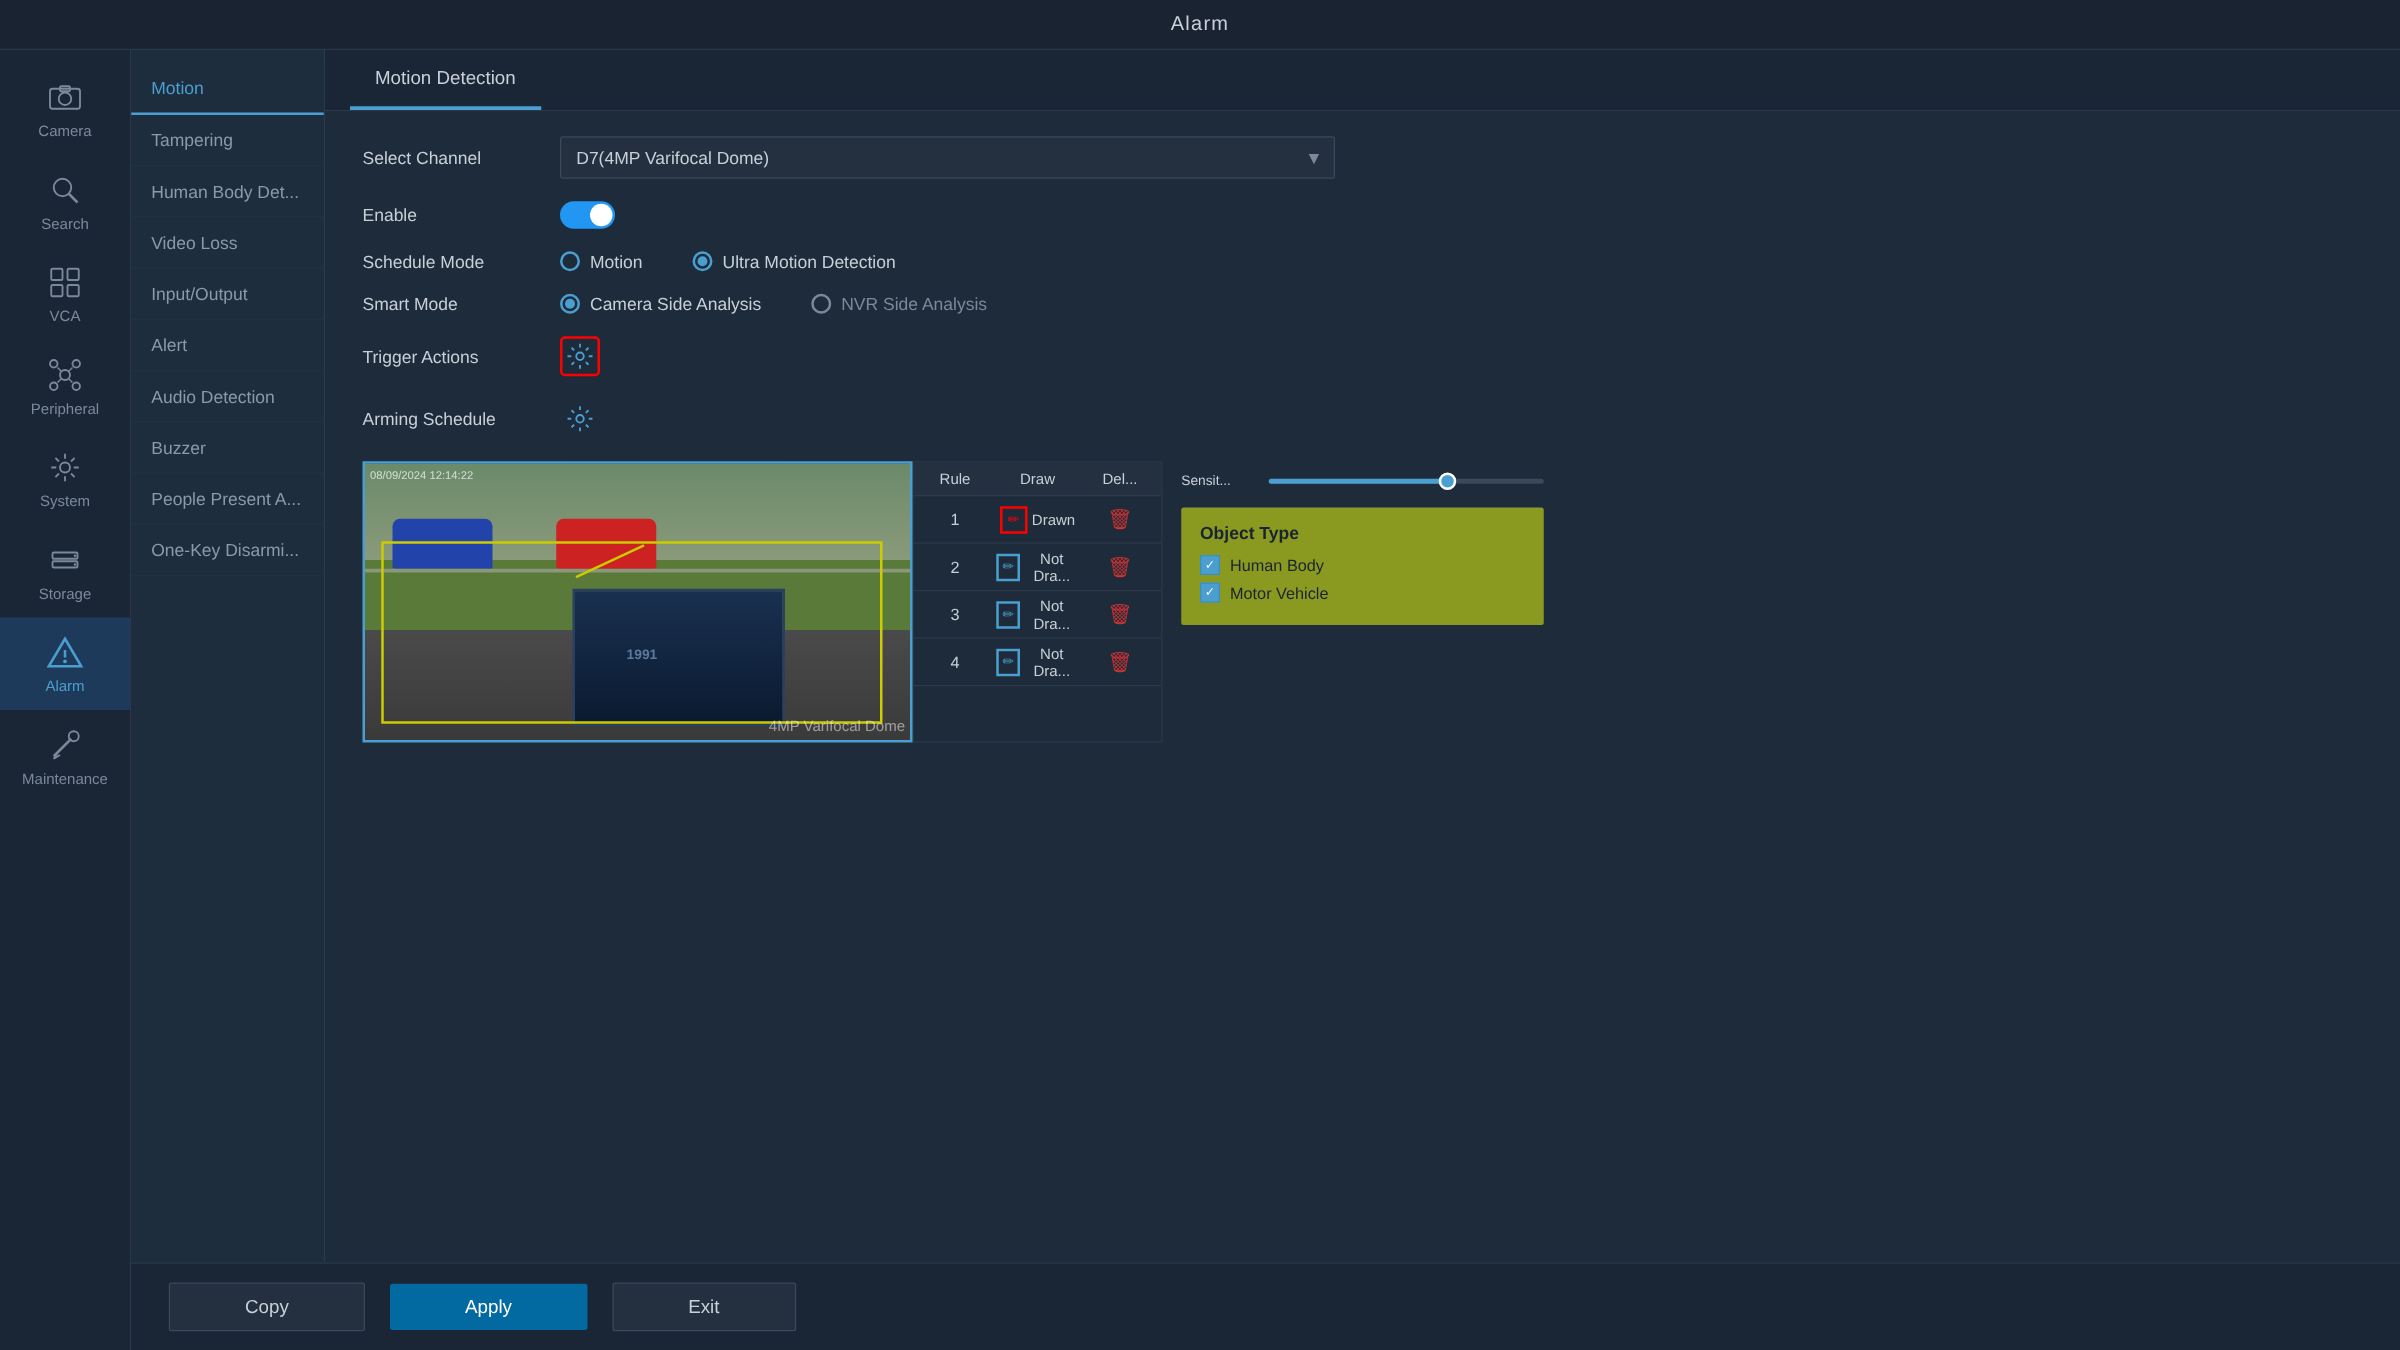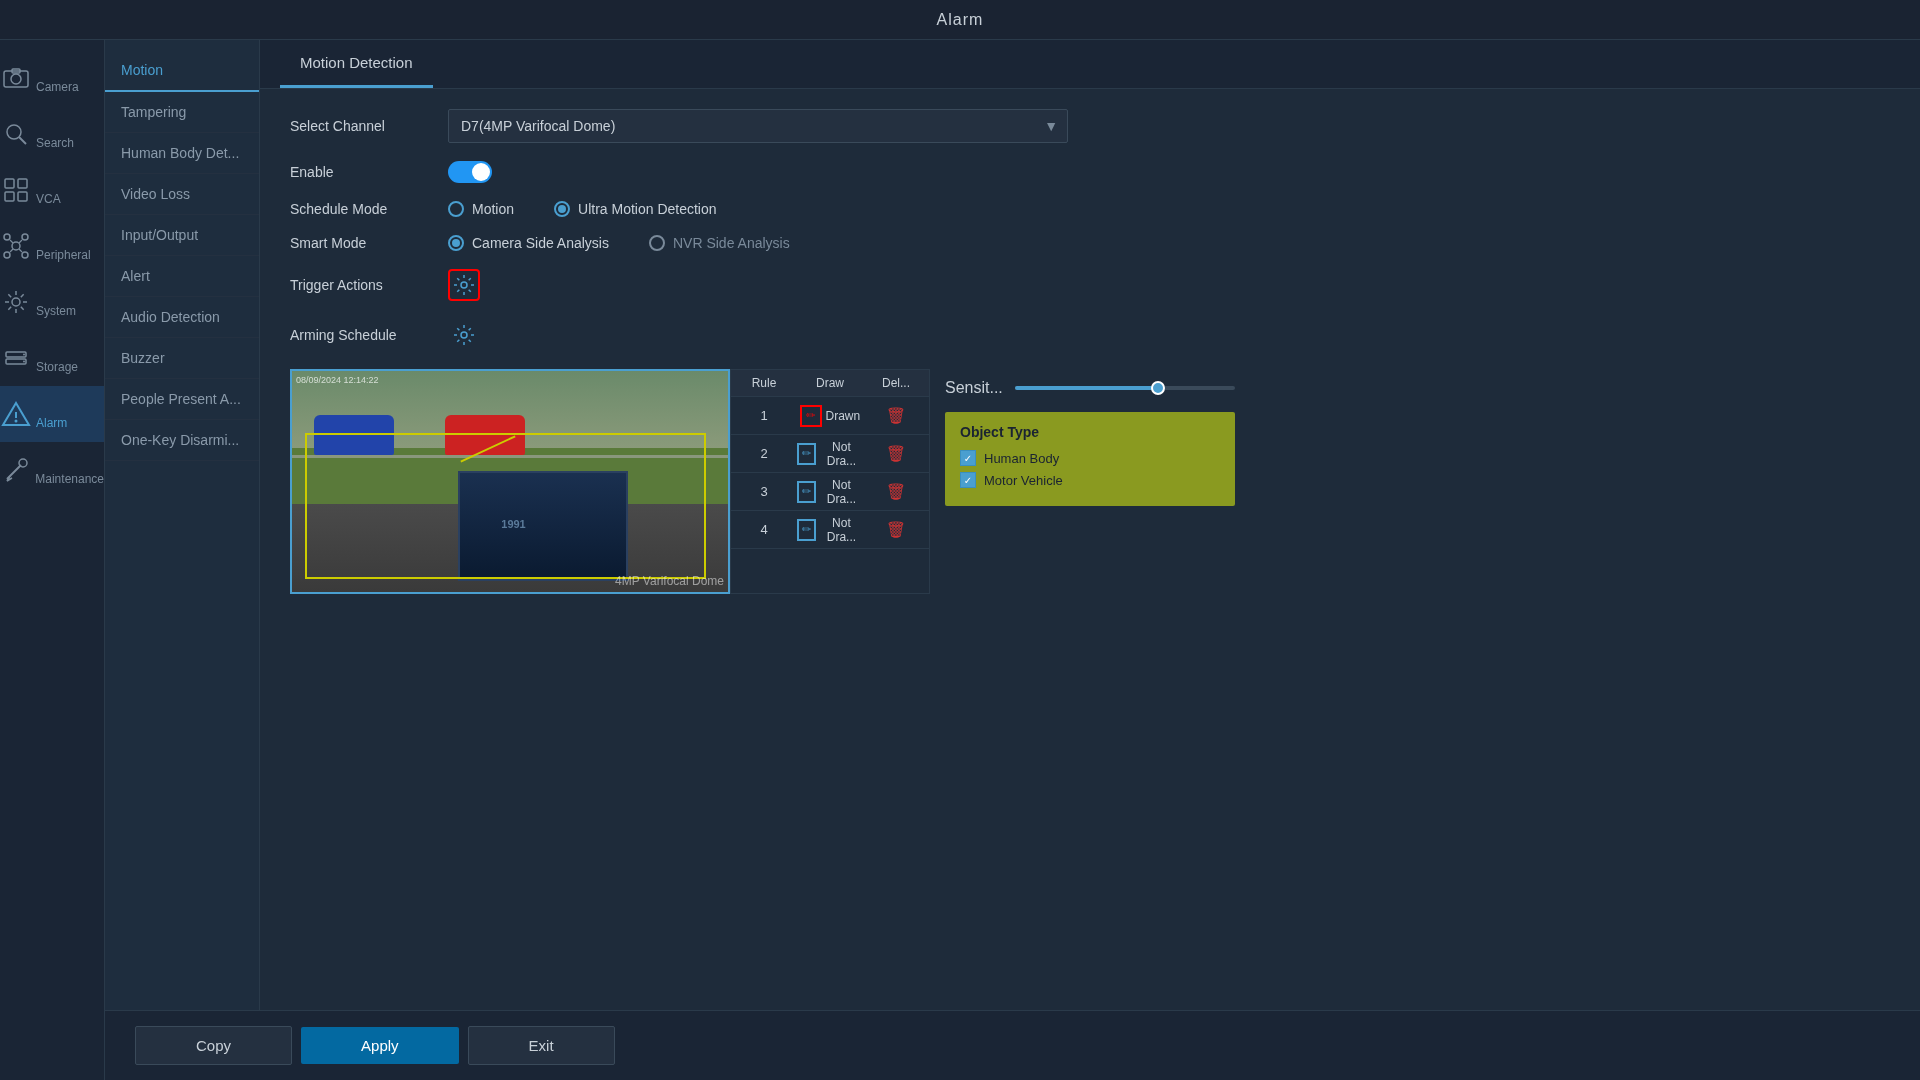--- a/index.html
+++ b/index.html
@@ -40,21 +40,22 @@
       width: 105px;
       background: #1a2535;
       display: flex;
       flex-direction: column;
       align-items: center;
       padding-top: 10px;
       border-right: 1px solid #2a3a4a;
     }
     .sidebar-item {
       display: flex;
-      align-items: flex-end;
+      flex-direction: column;
+      align-items: center;
       padding: 12px 0;
       width: 100%;
       cursor: pointer;
       color: #7a8a9a;
       font-size: 12px;
       gap: 4px;
     }
     .sidebar-item.active {
       background: #1e3a5a;
       color: #4a9fd0;
@@ -312,21 +313,21 @@
       flex-shrink: 0;
     }
     .sensitivity-row {
       display: flex;
       align-items: center;
       gap: 10px;
       margin-bottom: 15px;
     }
     .sensitivity-label {
       color: #c8d0d8;
-      font-size: 16px;
+      font-size: 11px;
       width: 60px;
     }
     .slider-track {
       flex: 1;
       height: 4px;
       background: #3a4a5a;
       border-radius: 2px;
       position: relative;
     }
     .slider-fill {
@@ -385,21 +386,21 @@
       position: absolute;
       bottom: 0;
       left: 105px;
       right: 0;
       height: 70px;
       background: #1a2535;
       border-top: 1px solid #2a3a4a;
       display: flex;
       align-items: center;
       padding: 0 30px;
-      gap: 9px;
+      gap: 20px;
     }
     .btn {
       padding: 10px 60px;
       font-size: 15px;
       cursor: pointer;
       border: none;
       border-radius: 2px;
     }
     .btn-copy {
       background: #243040;

